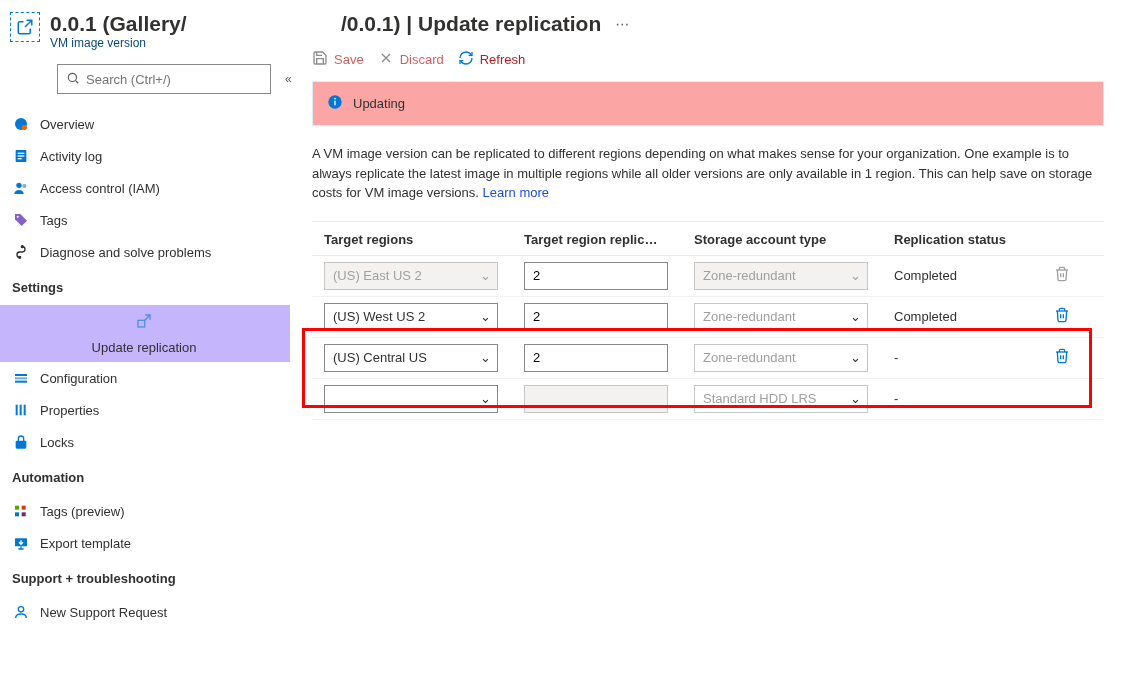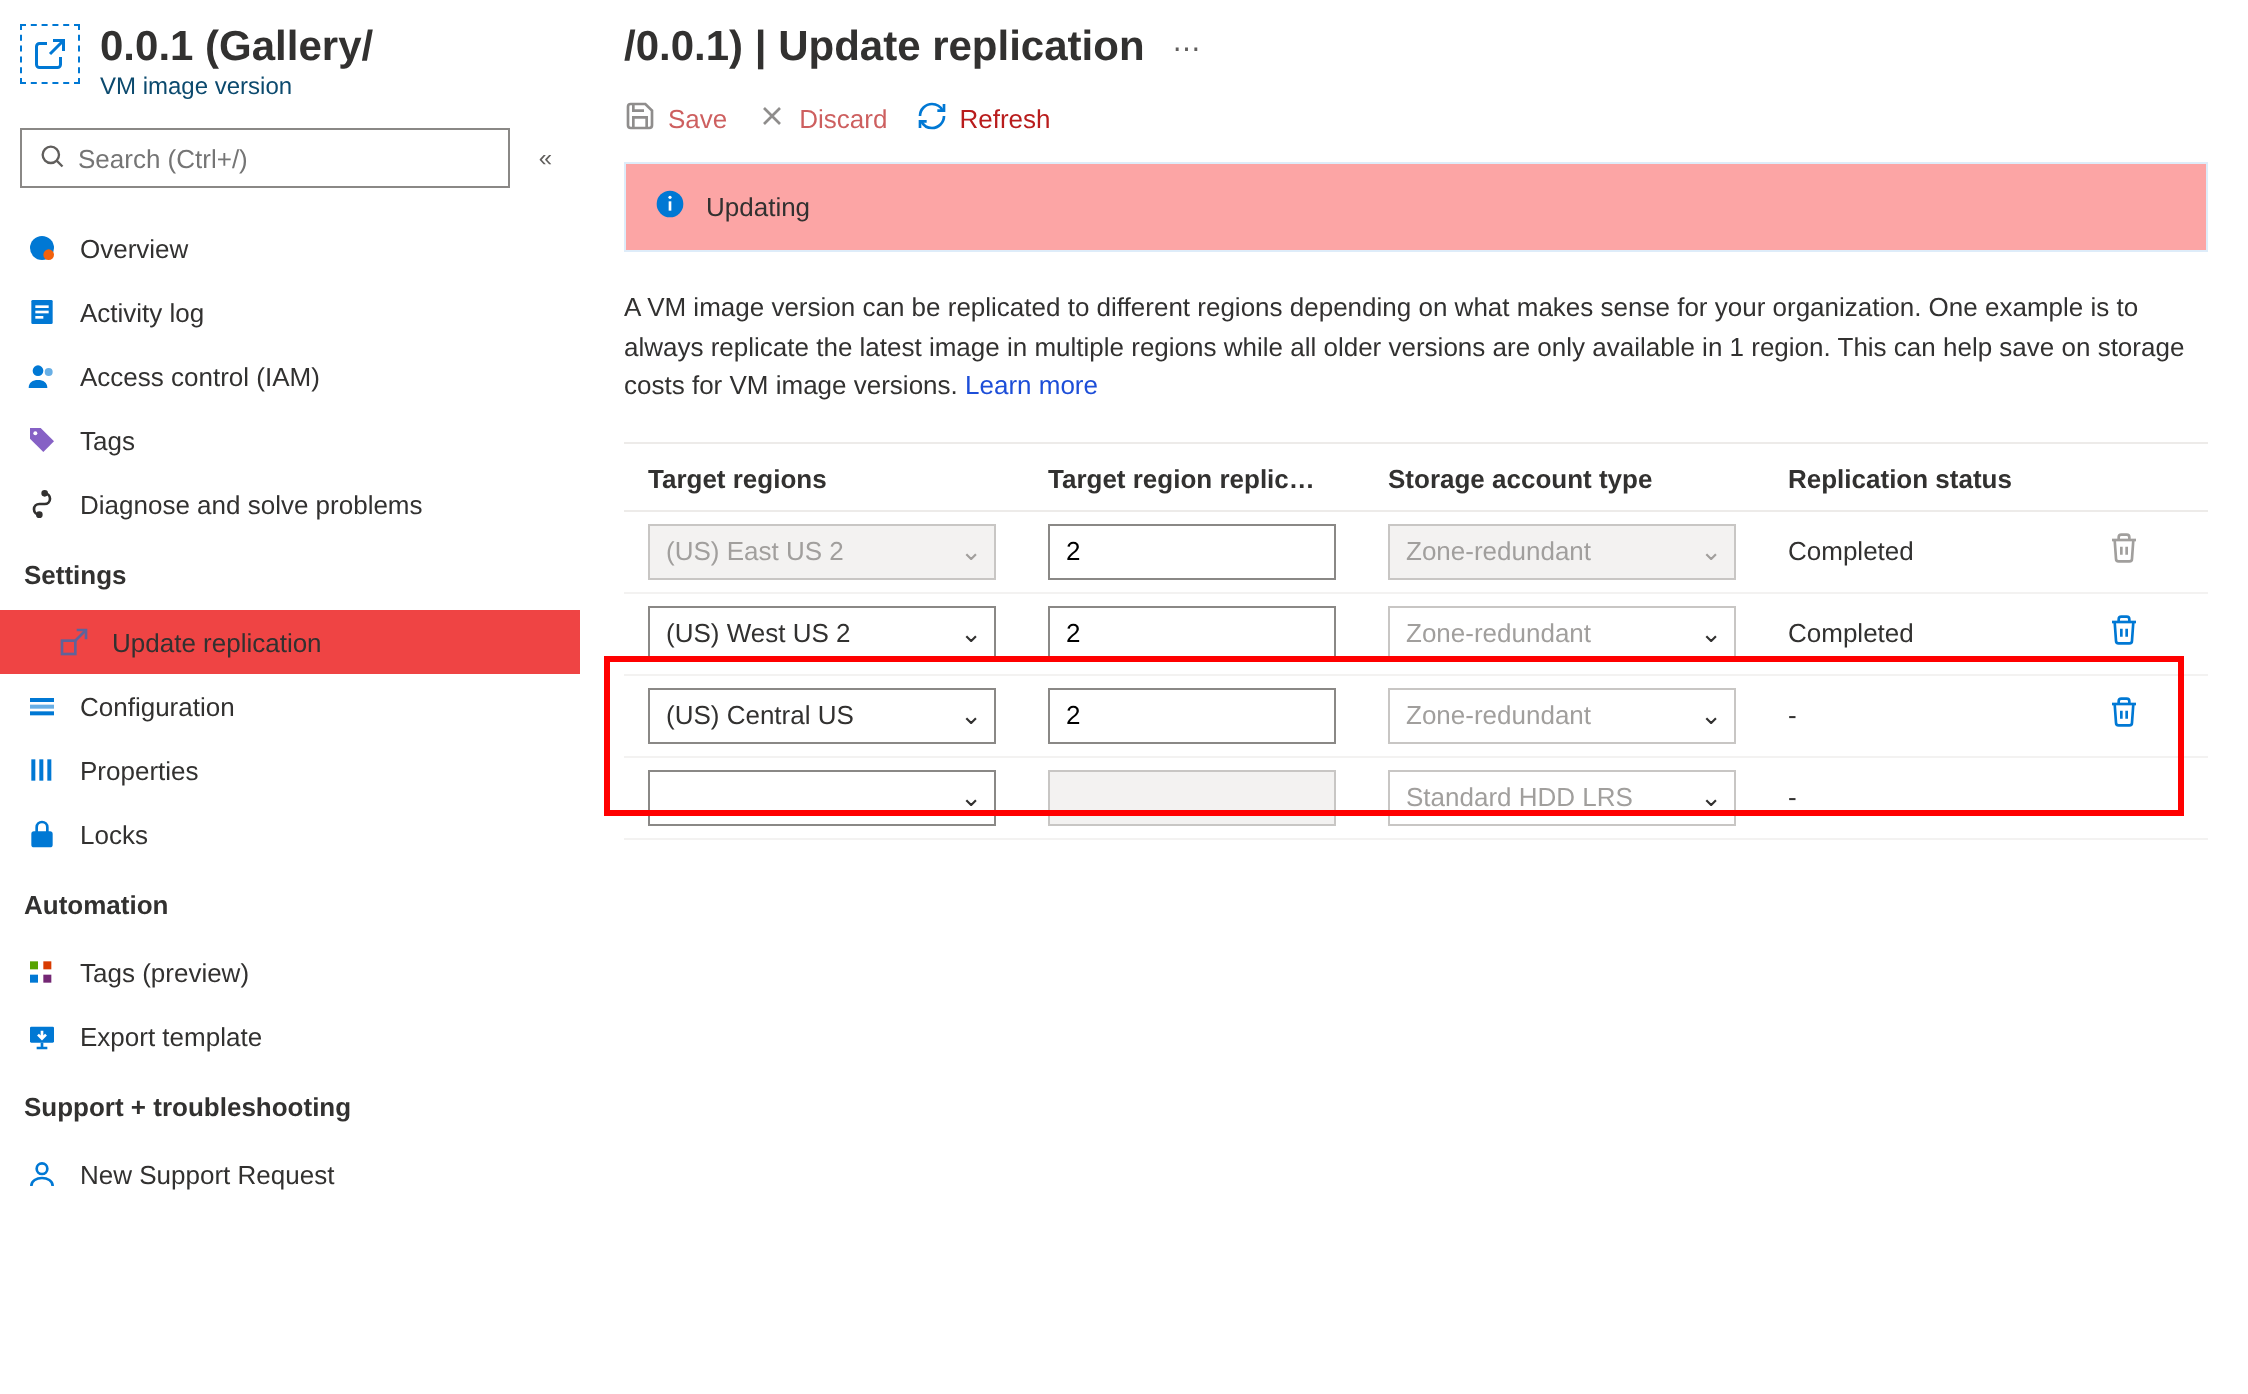--- a/index.html
+++ b/index.html
@@ -7,34 +7,34 @@
 
     .sidebar { width: 290px; flex-shrink: 0; padding: 0; }
     .header-row { display: flex; align-items: flex-start; gap: 10px; padding: 12px 10px 8px 10px; }
     .app-icon { width: 30px; height: 30px; border: 1px dashed #0078d4; display: flex; align-items: center; justify-content: center; color: #0078d4; }
     .app-icon svg { width: 18px; height: 18px; }
     .title-block { display: flex; flex-direction: column; }
     .title-main { font-size: 21px; font-weight: 600; color: #323130; }
     .title-sub { font-size: 12px; color: #0c4a6e; }
 
     .search-row { display: flex; align-items: center; gap: 10px; padding: 6px 10px 10px 10px; }
-    .searchbox { flex: 1; display: flex; align-items: center; gap: 6px; border: 1px solid #8a8886; height: 30px; padding: 0 8px; color: #605e5c; background: #fff; }
+    .searchbox { flex: 1; display: flex; align-items: center; gap: 6px; border: 1px solid #8a8886; height: 30px; padding: 0 8px; color: #605e5c; background: #fff; margin-left: 47px; }
     .searchbox input { border: none; outline: none; font-size: 13px; color: #323130; flex: 1; background: transparent; }
     .collapse-btn { color: #605e5c; font-size: 12px; padding: 4px; }
 
     .nav-section { padding: 4px 0; }
     .nav-label { font-size: 13px; font-weight: 600; color: #323130; padding: 8px 12px 6px 12px; }
     .nav-item { display: flex; align-items: center; gap: 10px; padding: 7px 12px; cursor: pointer; color: #323130; }
-    .nav-item.active { background: #ef4444; border-left: 2px solid transparent; padding-left: 26px; }
+    .nav-item.active { background: #c4b5fd; border-left: 2px solid transparent; padding-left: 8px; flex-direction: column; }
     .nav-icon { width: 18px; height: 18px; display: flex; align-items: center; justify-content: center; flex-shrink: 0; }
     .nav-icon svg { width: 16px; height: 16px; }
 
     .main { flex: 1; padding: 12px 0 0 0; }
     .page-title-row { display: flex; align-items: center; gap: 8px; padding: 0 22px 14px 22px; }
-    .page-title { font-size: 21px; font-weight: 600; color: #323130; white-space: pre; }
+    .page-title { font-size: 21px; font-weight: 600; color: #323130; white-space: pre; margin-left: 29px; }
     .ellipsis-btn { color: #605e5c; font-size: 14px; padding: 0 6px; }
 
     .toolbar { display: flex; align-items: center; gap: 14px; padding: 0 22px 12px 22px; }
     .tool-btn { display: flex; align-items: center; gap: 6px; color: #605e5c; font-size: 13px; cursor: pointer; background: none; border: none; }
     .tool-btn.accent svg { color: #0078d4; }
     .tool-btn .lbl { color: #b91c1c; }
     .tool-btn.disabled { opacity: .7; }
 
     .info-bar { margin: 0 22px 18px 22px; background: #fca5a5; border: 1px solid #deecf9; padding: 12px 14px; display: flex; align-items: center; gap: 10px; color: #323130; font-size: 13px; }
     .info-bar .info-icon { color: #0078d4; }

